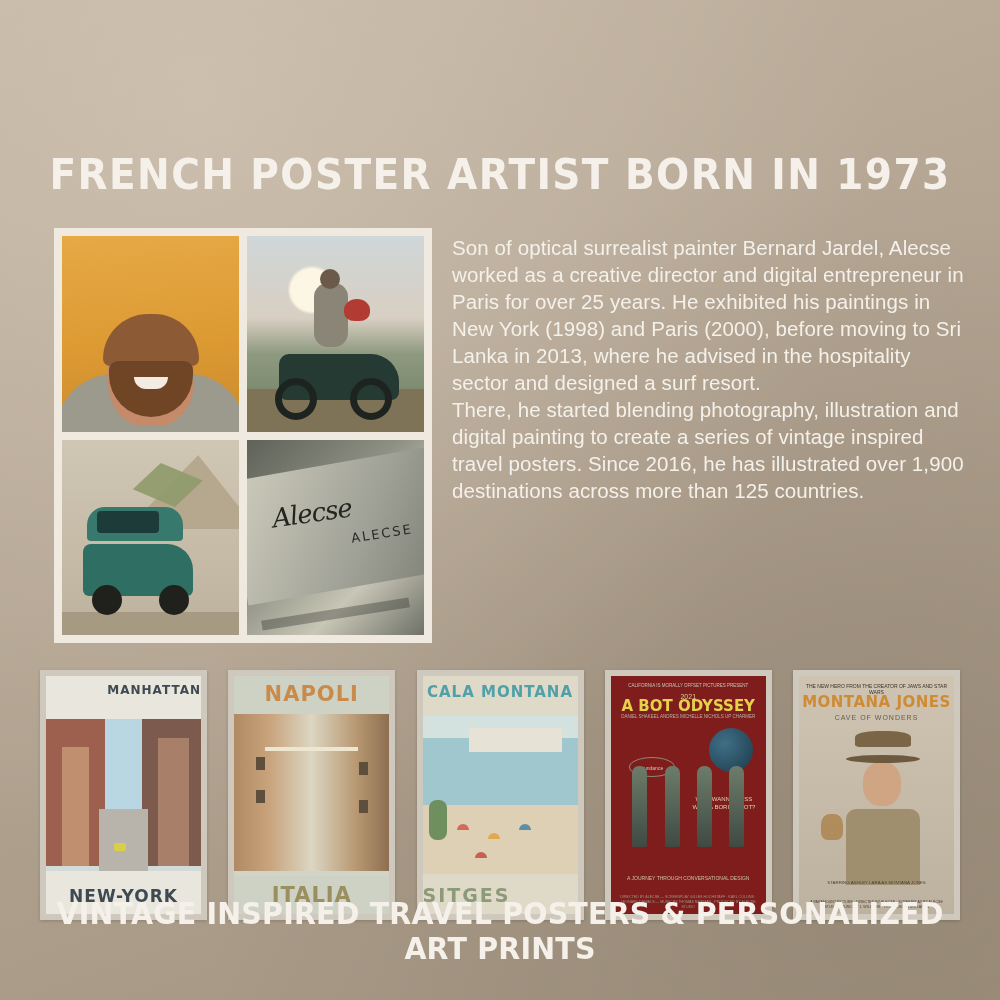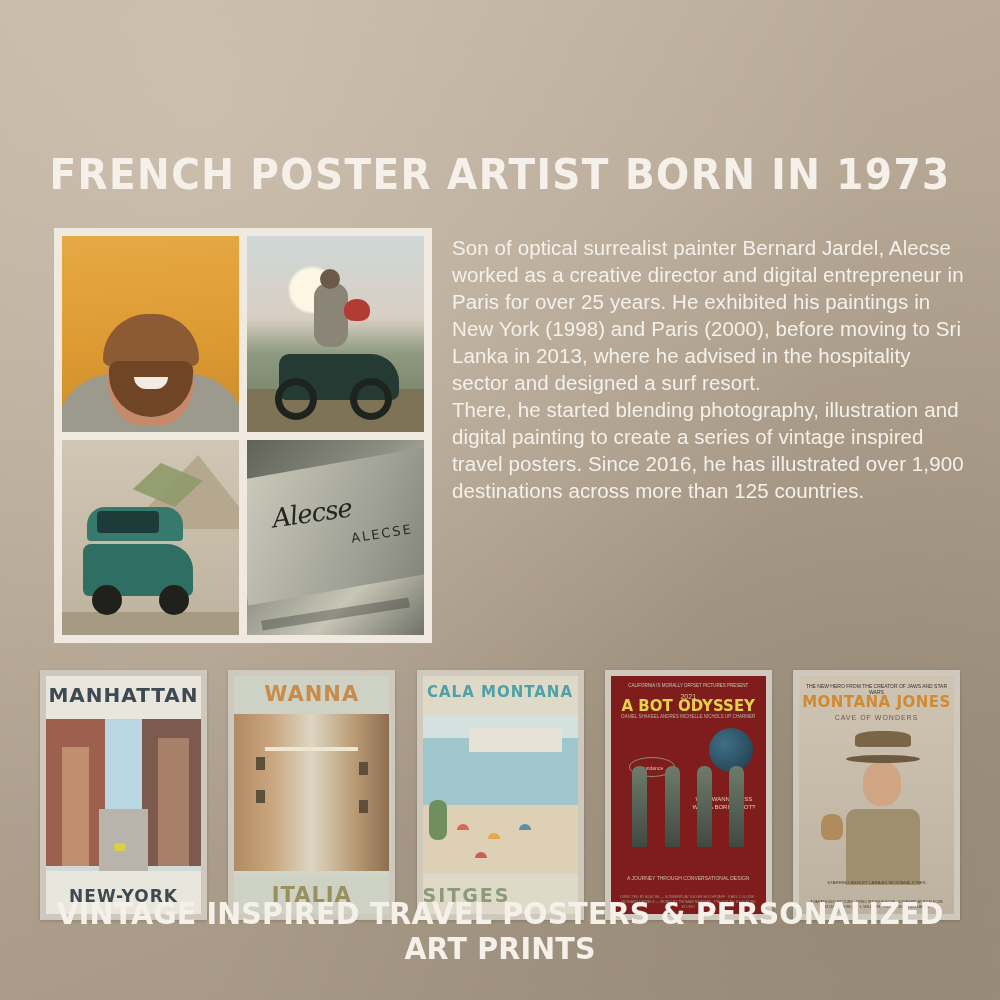--- a/index.html
+++ b/index.html
@@ -151,21 +151,21 @@
   .p1 .bL2 { position:absolute; left:10%; top:30%; width:18%; height:50%; background:#c08f6f; }
   .p1 .bR2 { position:absolute; right:8%; top:26%; width:20%; height:54%; background:#a8806a; }
   .p1 .street { position:absolute; left:34%; top:56%; width:32%; height:26%; background:#b9b4ab; }
   .p1 .car { position:absolute; left:44%; top:70%; width:12px; height:8px; background:#d8cf46; border-radius:2px; }
   .p1 .top-band, .p1 .bot-band { position:absolute; left:0; width:100%; height:18%; background:#e9e6de; }
   .p1 .top-band { top:0; } .p1 .bot-band { bottom:0; }
   .p1 .t1, .p1 .t2 {
     position:absolute; left:0; width:100%; text-align:center;
     font-family:"DejaVu Sans", sans-serif; font-weight:bold; color:#3d4a52;
   }
-  .p1 .t1 { top:3%; font-size:20px; letter-spacing:1px; }
+  .p1 .t1 { top:3%; font-size:12px; letter-spacing:1px;text-align:right; }
   .p1 .t2 { bottom:3.5%; font-size:17px; letter-spacing:1px; }
 
   
   .p2 .poster-inner { background: linear-gradient(180deg,#e3ded2 0%,#cdd3c6 100%); }
   .p2 .alley { position:absolute; left:0; top:16%; width:100%; height:66%;
     background: linear-gradient(90deg,#b08a62 0%,#c7a27a 22%,#dcd6c3 50%,#b99a74 78%,#8d6e50 100%); }
   .p2 .win { position:absolute; width:9px; height:13px; background:#5d4f3c; }
   .p2 .lights { position:absolute; left:20%; top:30%; width:60%; height:4px; background:#efe6cf; }
   .p2 .top-band, .p2 .bot-band { position:absolute; left:0; width:100%; height:16%; background:#cdd2c4; }
   .p2 .top-band { top:0; } .p2 .bot-band { bottom:0; }
@@ -297,21 +297,21 @@
     <div class="poster p2">
       <div class="poster-inner">
         <div class="alley"></div>
         <div class="lights"></div>
         <div class="win" style="left:14%; top:34%;"></div>
         <div class="win" style="left:14%; top:48%;"></div>
         <div class="win" style="right:14%; top:36%;"></div>
         <div class="win" style="right:14%; top:52%;"></div>
         <div class="top-band"></div>
         <div class="bot-band"></div>
-        <div class="t1">WANNA</div>
+        <div class="t1">NAPOLI</div>
         <div class="t2">ITALIA</div>
       </div>
     </div>
 
     <div class="poster p3">
       <div class="poster-inner">
         <div class="sea"></div>
         <div class="town"></div>
         <div class="beach"></div>
         <div class="umb" style="left:22%; top:62%; background:#d46a5a;"></div>

